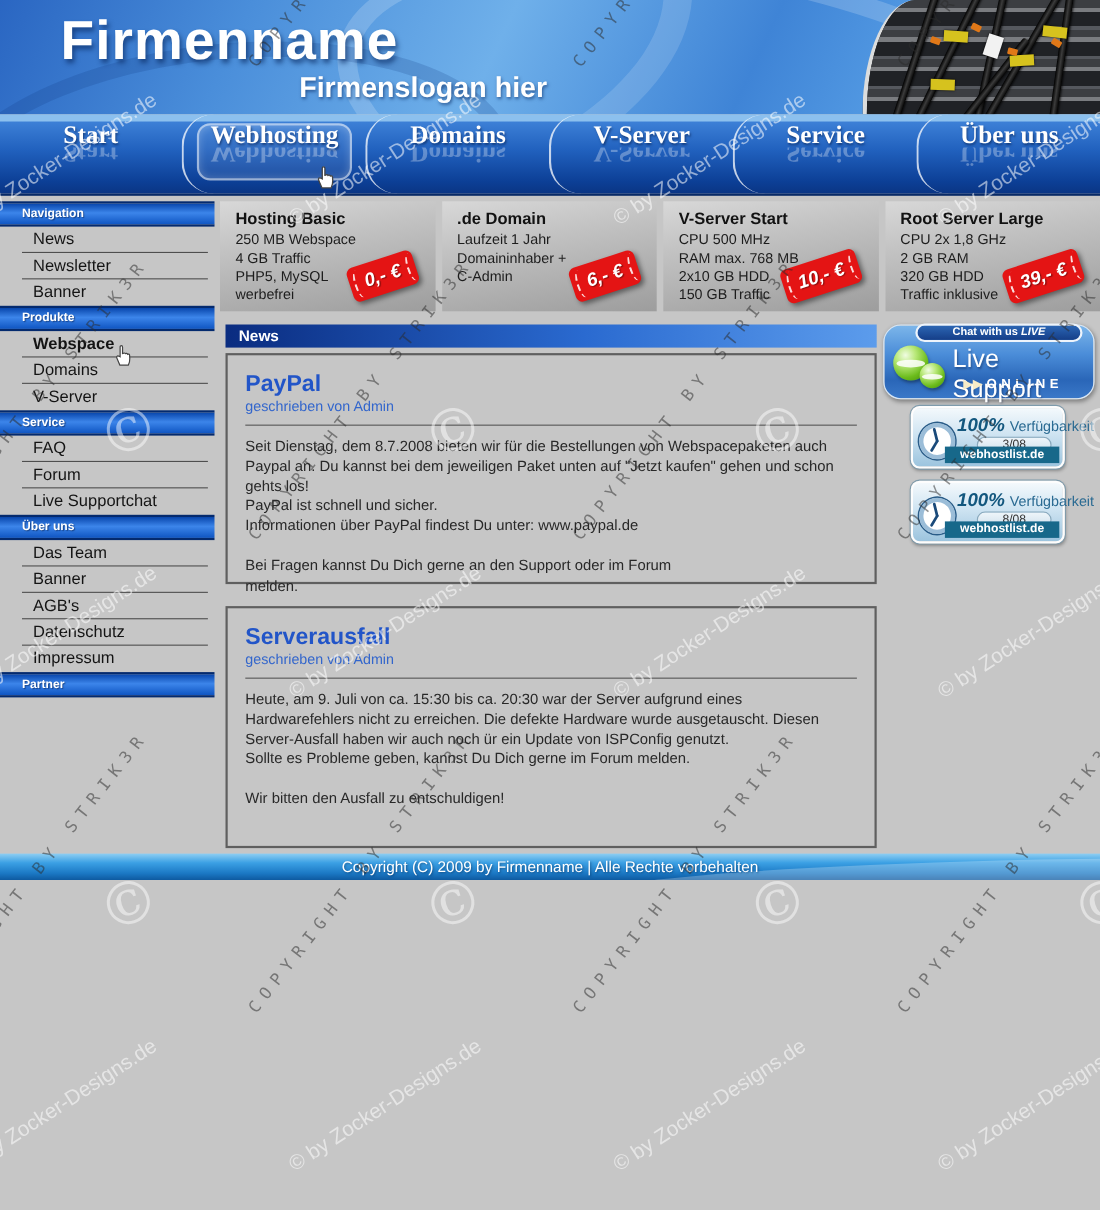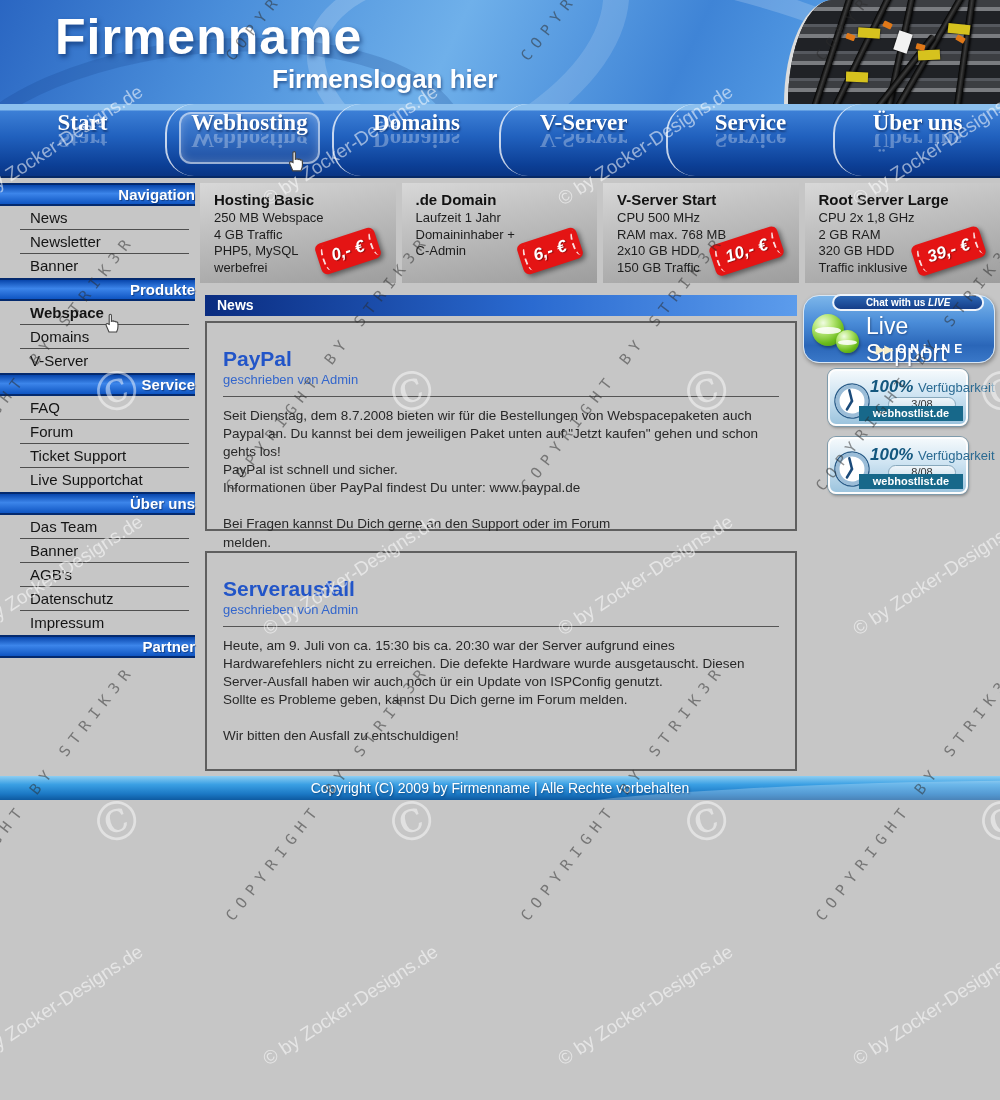--- a/index.html
+++ b/index.html
@@ -72,33 +72,33 @@
   .price-tag{position:absolute;right:16px;bottom:16px;background:#e41414;color:#fff;
     font-size:17px;font-weight:bold;font-style:italic;padding:6px 14px;border-radius:6px;
     transform:rotate(-18deg);box-shadow:2px 3px 5px rgba(0,0,0,0.45);text-shadow:1px 1px 1px rgba(0,0,0,.4);}
   .price-tag::before,.price-tag::after{content:"";position:absolute;top:3px;bottom:3px;width:8px;
     border-left:2px dashed rgba(255,255,255,0.85);border-radius:50%;}
   .price-tag::before{left:4px;}
   .price-tag::after{right:-2px;}
 
   
   .sidebar{position:absolute;left:0;top:183px;width:195px;}
-  .side-header{height:19px;line-height:19px;padding-left:20px;color:#fff;font-weight:bold;font-size:15px;
+  .side-header{height:19px;line-height:19px;padding-left:20px;color:#fff;font-weight:bold;font-size:11px;
     background:linear-gradient(180deg,#0846ac 0%,#3c85ea 45%,#0f55c2 100%);
-    border-top:2px solid #042a6e;border-bottom:2px solid #042a6e;text-shadow:1px 1px 1px rgba(0,20,60,.5);text-align:right;}
+    border-top:2px solid #042a6e;border-bottom:2px solid #042a6e;text-shadow:1px 1px 1px rgba(0,20,60,.5);}
   .side-item{height:24px;line-height:24px;padding-left:30px;font-size:15px;color:#141414;cursor:pointer;position:relative;}
   .side-item.sep::after{content:"";position:absolute;left:20px;right:6px;bottom:0;border-bottom:1px solid #4e4e4e;}
   .side-item.active{font-weight:bold;}
 
   
   .news-header{position:absolute;left:205px;top:295px;width:592px;height:21px;line-height:21px;
     padding-left:12px;box-sizing:border-box;color:#fff;font-weight:bold;font-size:14px;
     background:linear-gradient(90deg,#0a2c80 0%,#2a6ad0 55%,#5c9cec 100%);}
   .post{position:absolute;left:205px;width:592px;border:2px solid #5f5f5f;box-sizing:border-box;
-    padding:24px 16px;}
+    padding:14px 16px;}
   .post1{top:321px;height:210px;}
   .post2{top:551px;height:220px;}
   .post-title{color:#2255c8;font-size:21px;font-weight:bold;cursor:pointer;}
   .post-byline{color:#3366cc;font-size:13px;margin-top:1px;}
   .post-rule{border:none;border-top:1px solid #555;margin:9px 0 10px 0;}
   .post-body{font-size:13.5px;color:#282828;line-height:1.34;white-space:pre-line;}
 
   
   .livesupport{position:absolute;left:803px;top:295px;width:190px;height:66px;border-radius:16px;
     background:linear-gradient(180deg,#7cb6ea 0%,#4a8cd8 40%,#2a66b8 75%,#3a78c8 100%);
@@ -257,21 +257,20 @@
     <div class="side-item">Banner</div>
 
     <div class="side-header">Produkte</div>
     <div class="side-item sep active">Webspace</div>
     <div class="side-item sep">Domains</div>
     <div class="side-item">V-Server</div>
 
     <div class="side-header">Service</div>
     <div class="side-item sep">FAQ</div>
     <div class="side-item sep">Forum</div>
-    <div class="side-item sep">Ticket Support</div>
     <div class="side-item">Live Supportchat</div>
 
     <div class="side-header">Über uns</div>
     <div class="side-item sep">Das Team</div>
     <div class="side-item sep">Banner</div>
     <div class="side-item sep">AGB's</div>
     <div class="side-item sep">Datenschutz</div>
     <div class="side-item">Impressum</div>
 
     <div class="side-header">Partner</div>

